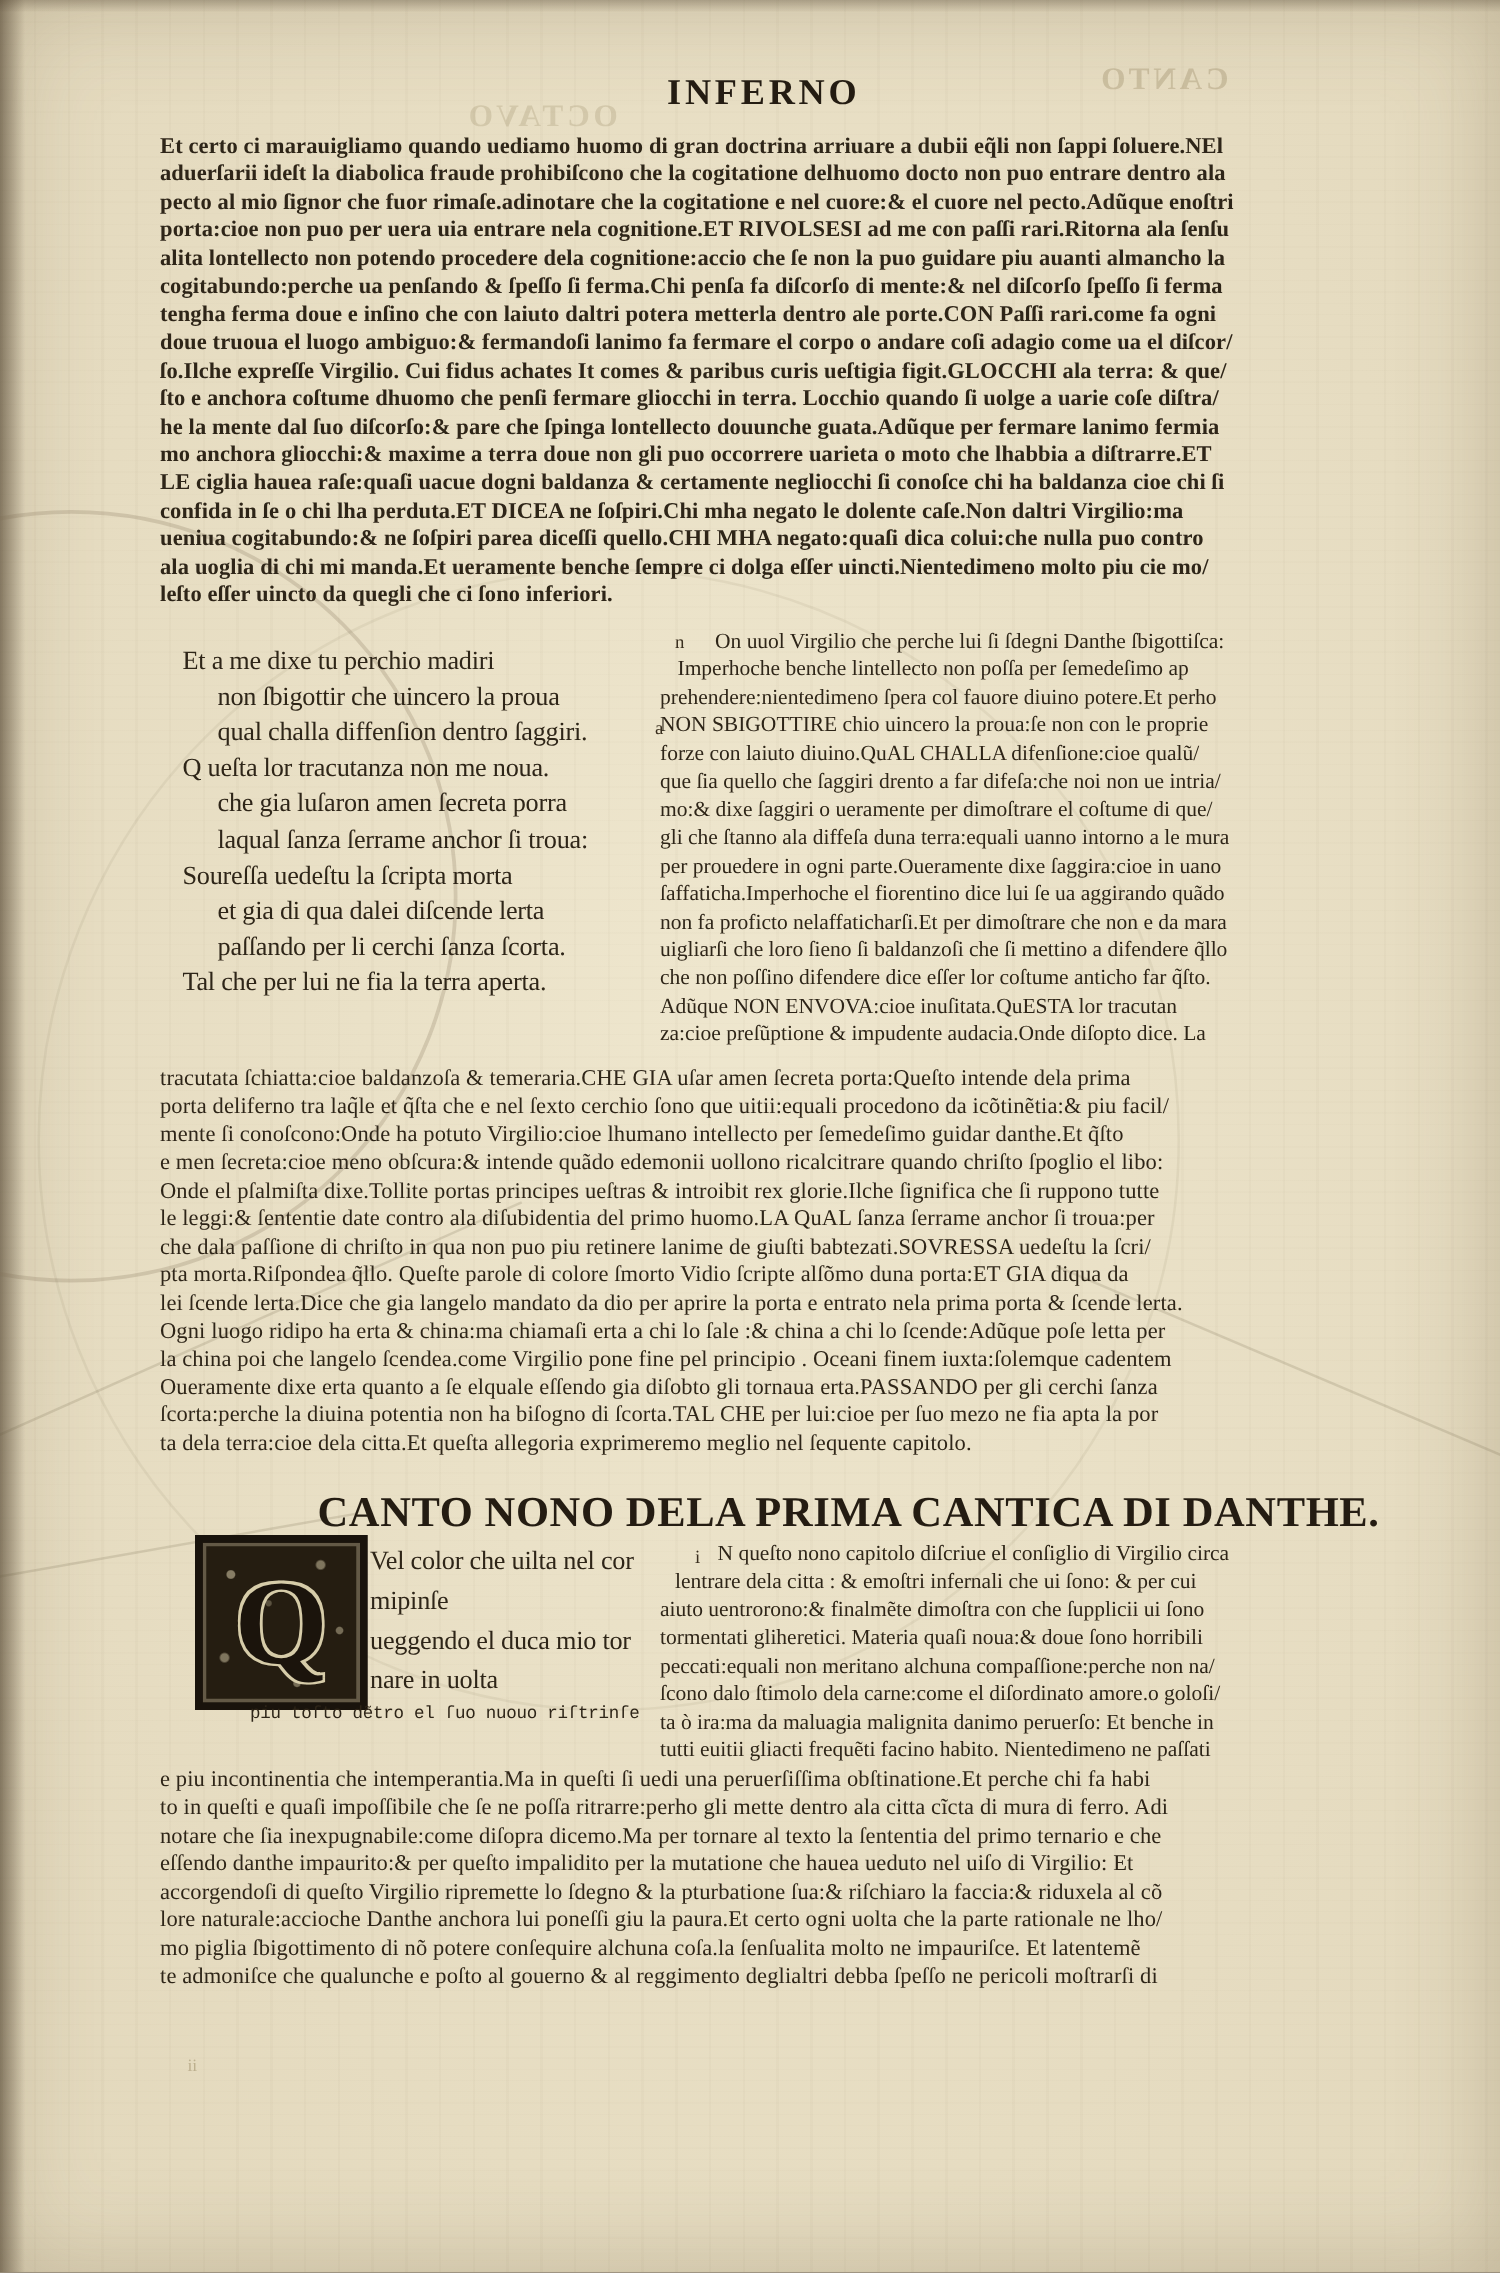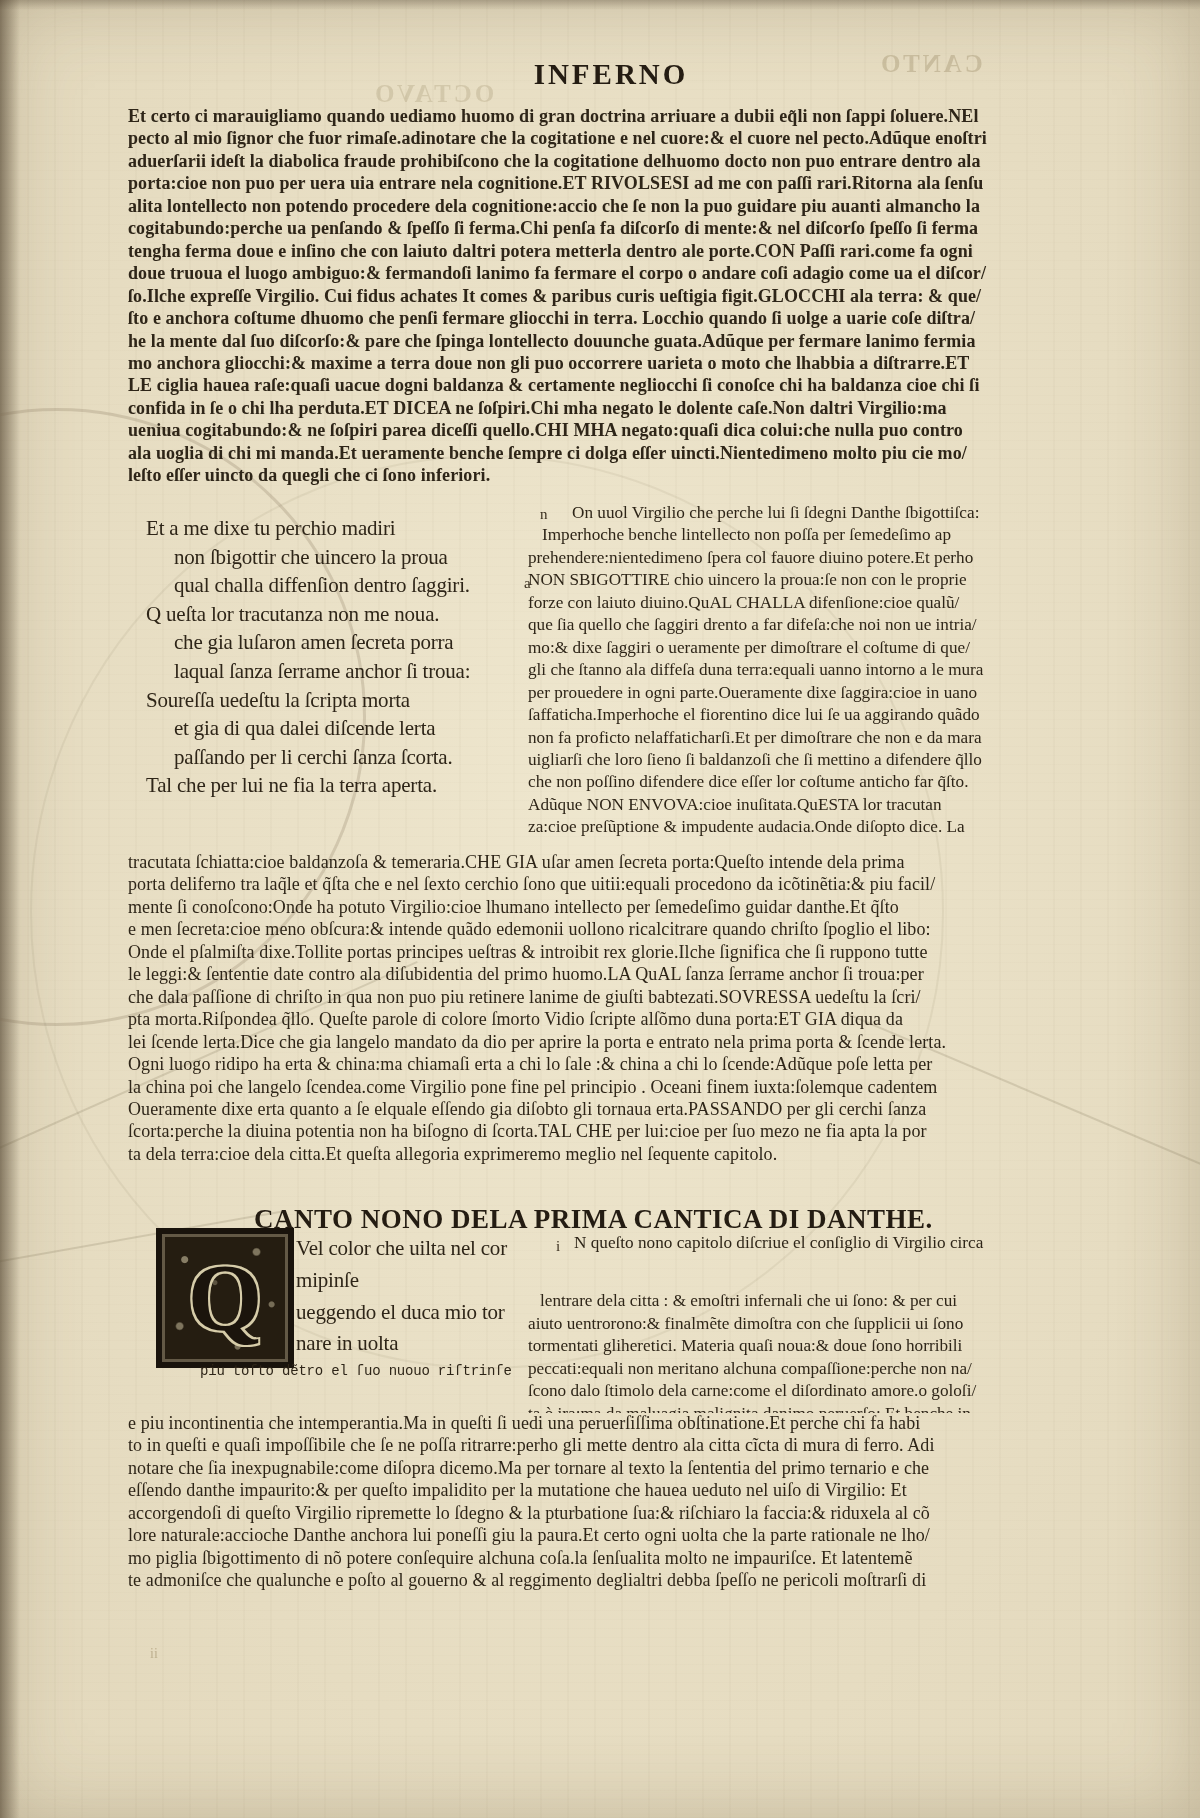--- a/index.html
+++ b/index.html
@@ -35,42 +35,42 @@
   #verse1 .vline:nth-child(5),#verse1 .vline:nth-child(6),
   #verse1 .vline:nth-child(8),#verse1 .vline:nth-child(9){padding-left:28px;}
   #comm1{left:528px;top:502px;width:566px;height:339px;}
   .cline{white-space:nowrap;font-size:17.2px;line-height:22.45px;}
   #comm1 .cline:nth-child(1){padding-left:44px;}
   #comm1 .cline:nth-child(2){padding-left:14px;}
   .guide{position:absolute;font-size:15px;color:#3a2f1f;}
   #guide-n{left:540px;top:506px;}
   #guide-a{left:524px;top:575px;}
   #guide-i{left:556px;top:1238px;}
-  #canto-heading{position:absolute;left:254px;top:1192px;font-size:27px;font-weight:bold;
-    letter-spacing:0.5px;color:#241c12;white-space:nowrap;margin-top:12px;}
+  #canto-heading{position:absolute;left:254px;top:1192px;font-size:34px;font-weight:bold;
+    letter-spacing:0.5px;color:#241c12;white-space:nowrap;}
   #initial{position:absolute;left:156px;top:1228px;width:126px;height:128px;
     background-color:#251d11;
     background-image:
       radial-gradient(circle at 18% 20%, rgba(215,204,170,.55) 0 3px, transparent 4px),
       radial-gradient(circle at 75% 14%, rgba(215,204,170,.5) 0 3px, transparent 4.5px),
       radial-gradient(circle at 87% 55%, rgba(215,204,170,.45) 0 2.5px, transparent 3.5px),
       radial-gradient(circle at 14% 72%, rgba(215,204,170,.5) 0 3px, transparent 4.5px),
       radial-gradient(circle at 60% 88%, rgba(215,204,170,.45) 0 2.5px, transparent 3.5px),
       radial-gradient(circle at 42% 38%, rgba(215,204,170,.30) 0 2px, transparent 3px);
     border:6px solid #19130c;
     box-shadow:inset 0 0 0 3px rgba(214,202,168,0.35);
     display:flex;align-items:center;justify-content:center;}
   #initial .big-letter{font-size:96px;line-height:1;color:#1b140c;font-weight:bold;
     text-shadow:2px 2px 0 #d6cca9,-2px -2px 0 #d6cca9,2px -2px 0 #d6cca9,-2px 2px 0 #d6cca9;}
   #verse2{position:absolute;left:296px;top:1233px;width:300px;}
   #verse2 .vline{line-height:31.8px;}
   #verse2-cont{position:absolute;left:200px;top:1363px;font-size:14px;white-space:nowrap;letter-spacing:-0.2px;font-family:Liberation Mono, monospace;}
   #comm2{left:528px;top:1232px;width:566px;height:181px;}
   #comm2 .cline:nth-child(1){padding-left:46px;}
-  #comm2 .cline:nth-child(2){padding-left:12px;margin-top:36px;}
+  #comm2 .cline:nth-child(2){padding-left:12px;}
   .stamp{position:absolute;border-radius:50%;pointer-events:none;}
   #stamp1{left:-252px;top:408px;width:612px;height:612px;border:3px solid rgba(128,113,86,0.24);}
   #stamp2{left:30px;top:455px;width:910px;height:910px;border:2px solid rgba(128,113,86,0.10);}
   .crease{position:absolute;height:2px;background:rgba(108,93,66,0.18);transform-origin:left center;pointer-events:none;}
   #crease1{left:-12px;top:1152px;width:470px;transform:rotate(-24deg);}
   #crease2{left:-10px;top:1262px;width:300px;transform:rotate(-10deg);}
   #crease3{left:845px;top:1012px;width:490px;transform:rotate(23deg);}
   #foot-mark{position:absolute;left:150px;top:1646px;font-size:14px;color:#8d7c55;opacity:0.45;}
 </style>
 </head>
@@ -86,22 +86,22 @@
   <div class="crease" id="crease2"></div>
   <div class="crease" id="crease3"></div>
 
   <span class="ghost g-left">OCTAVO</span>
   <span class="ghost g-right">CANTO</span>
 
   <div class="header">INFERNO</div>
 
   <div class="block" id="block1">
     <div class="tline">Et certo ci marauigliamo quando uediamo huomo di gran doctrina arriuare a dubii eq̃li non ſappi ſoluere.NEl</div>
+    <div class="tline">aduerſarii ideſt la diabolica fraude prohibiſcono che la cogitatione delhuomo docto non puo entrare dentro ala</div>
     <div class="tline">pecto al mio ſignor che fuor rimaſe.adinotare che la cogitatione e nel cuore:&amp; el cuore nel pecto.Adũque enoſtri</div>
-    <div class="tline">aduerſarii ideſt la diabolica fraude prohibiſcono che la cogitatione delhuomo docto non puo entrare dentro ala</div>
     <div class="tline">porta:cioe non puo per uera uia entrare nela cognitione.ET RIVOLSESI ad me con paſſi rari.Ritorna ala ſenſu</div>
     <div class="tline">alita lontellecto non potendo procedere dela cognitione:accio che ſe non la puo guidare piu auanti almancho la</div>
     <div class="tline">cogitabundo:perche ua penſando &amp; ſpeſſo ſi ferma.Chi penſa fa diſcorſo di mente:&amp; nel diſcorſo ſpeſſo ſi ferma</div>
     <div class="tline">tengha ferma doue e inſino che con laiuto daltri potera metterla dentro ale porte.CON Paſſi rari.come fa ogni</div>
     <div class="tline">doue truoua el luogo ambiguo:&amp; fermandoſi lanimo fa fermare el corpo o andare coſi adagio come ua el diſcor/</div>
     <div class="tline">ſo.Ilche expreſſe Virgilio. Cui fidus achates It comes &amp; paribus curis ueſtigia figit.GLOCCHI ala terra: &amp; que/</div>
     <div class="tline">ſto e anchora coſtume dhuomo che penſi fermare gliocchi in terra. Locchio quando ſi uolge a uarie coſe diſtra/</div>
     <div class="tline">he la mente dal ſuo diſcorſo:&amp; pare che ſpinga lontellecto douunche guata.Adũque per fermare lanimo fermia</div>
     <div class="tline">mo anchora gliocchi:&amp; maxime a terra doue non gli puo occorrere uarieta o moto che lhabbia a diſtrarre.ET</div>
     <div class="tline">LE ciglia hauea raſe:quaſi uacue dogni baldanza &amp; certamente negliocchi ſi conoſce chi ha baldanza cioe chi ſi</div>

